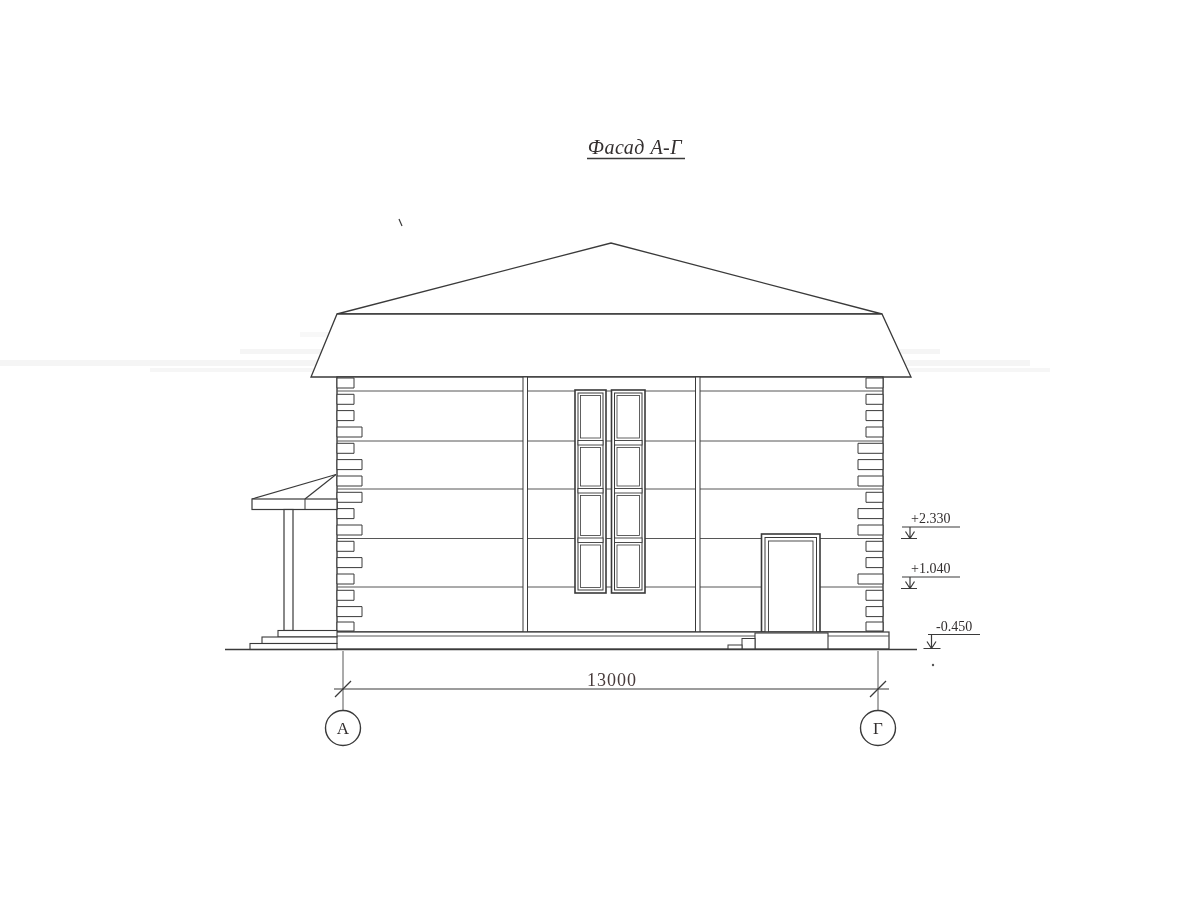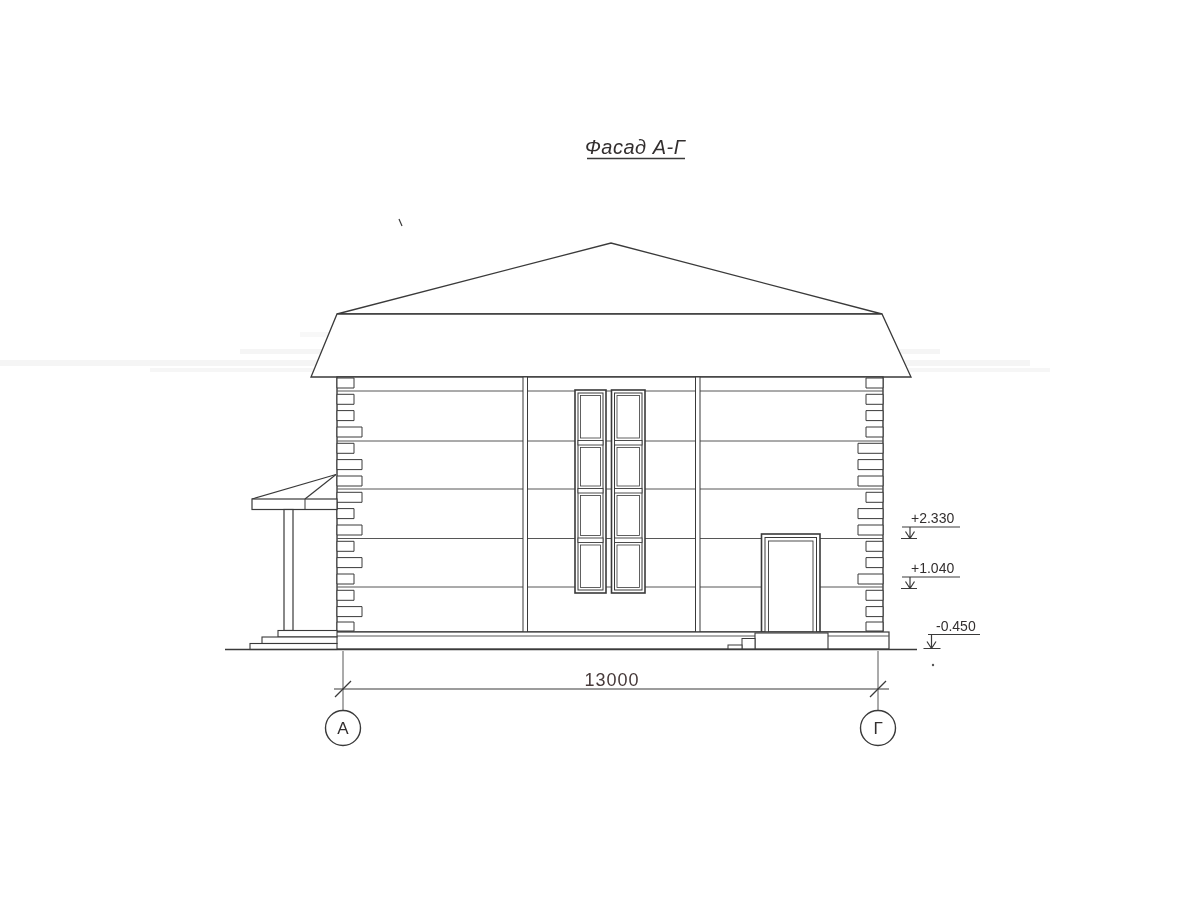--- a/index.html
+++ b/index.html
@@ -1,18 +1,18 @@
 <!DOCTYPE html>
 <html><head>
 <meta charset="utf-8">
 <style>
   html,body{margin:0;padding:0;background:#fdfdfd;}
   .sheet{
     position:relative;width:1200px;height:900px;background:#ffffff;
-    font-family:Liberation Sans, sans-serif;overflow:hidden;
+    font-family:Liberation Serif, serif;overflow:hidden;
   }
   svg{display:block;}
   .ink{stroke:#3a3a3a;fill:none;}
   .ink-fill{stroke:#3a3a3a;fill:#ffffff;}
   .thin{stroke:#565656;stroke-width:1;}
   .streak{fill:#8d8d8d;}
   text{fill:#332f2f;}
   .title-text{font-size:20px;font-style:italic;letter-spacing:.5px;}
   .dim-text{font-size:18px;letter-spacing:1px;fill:#473a3a;}
   .lvl-text{font-size:14px;}

